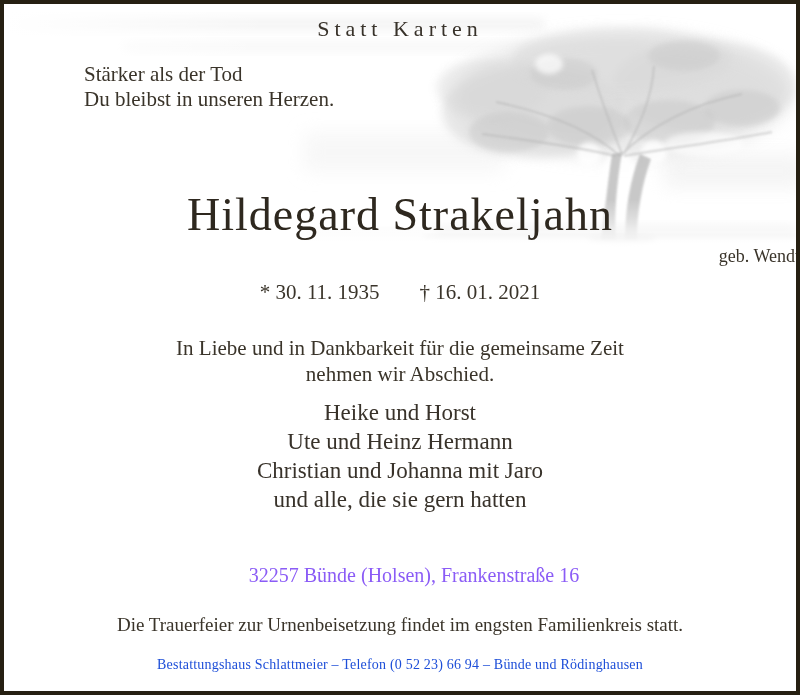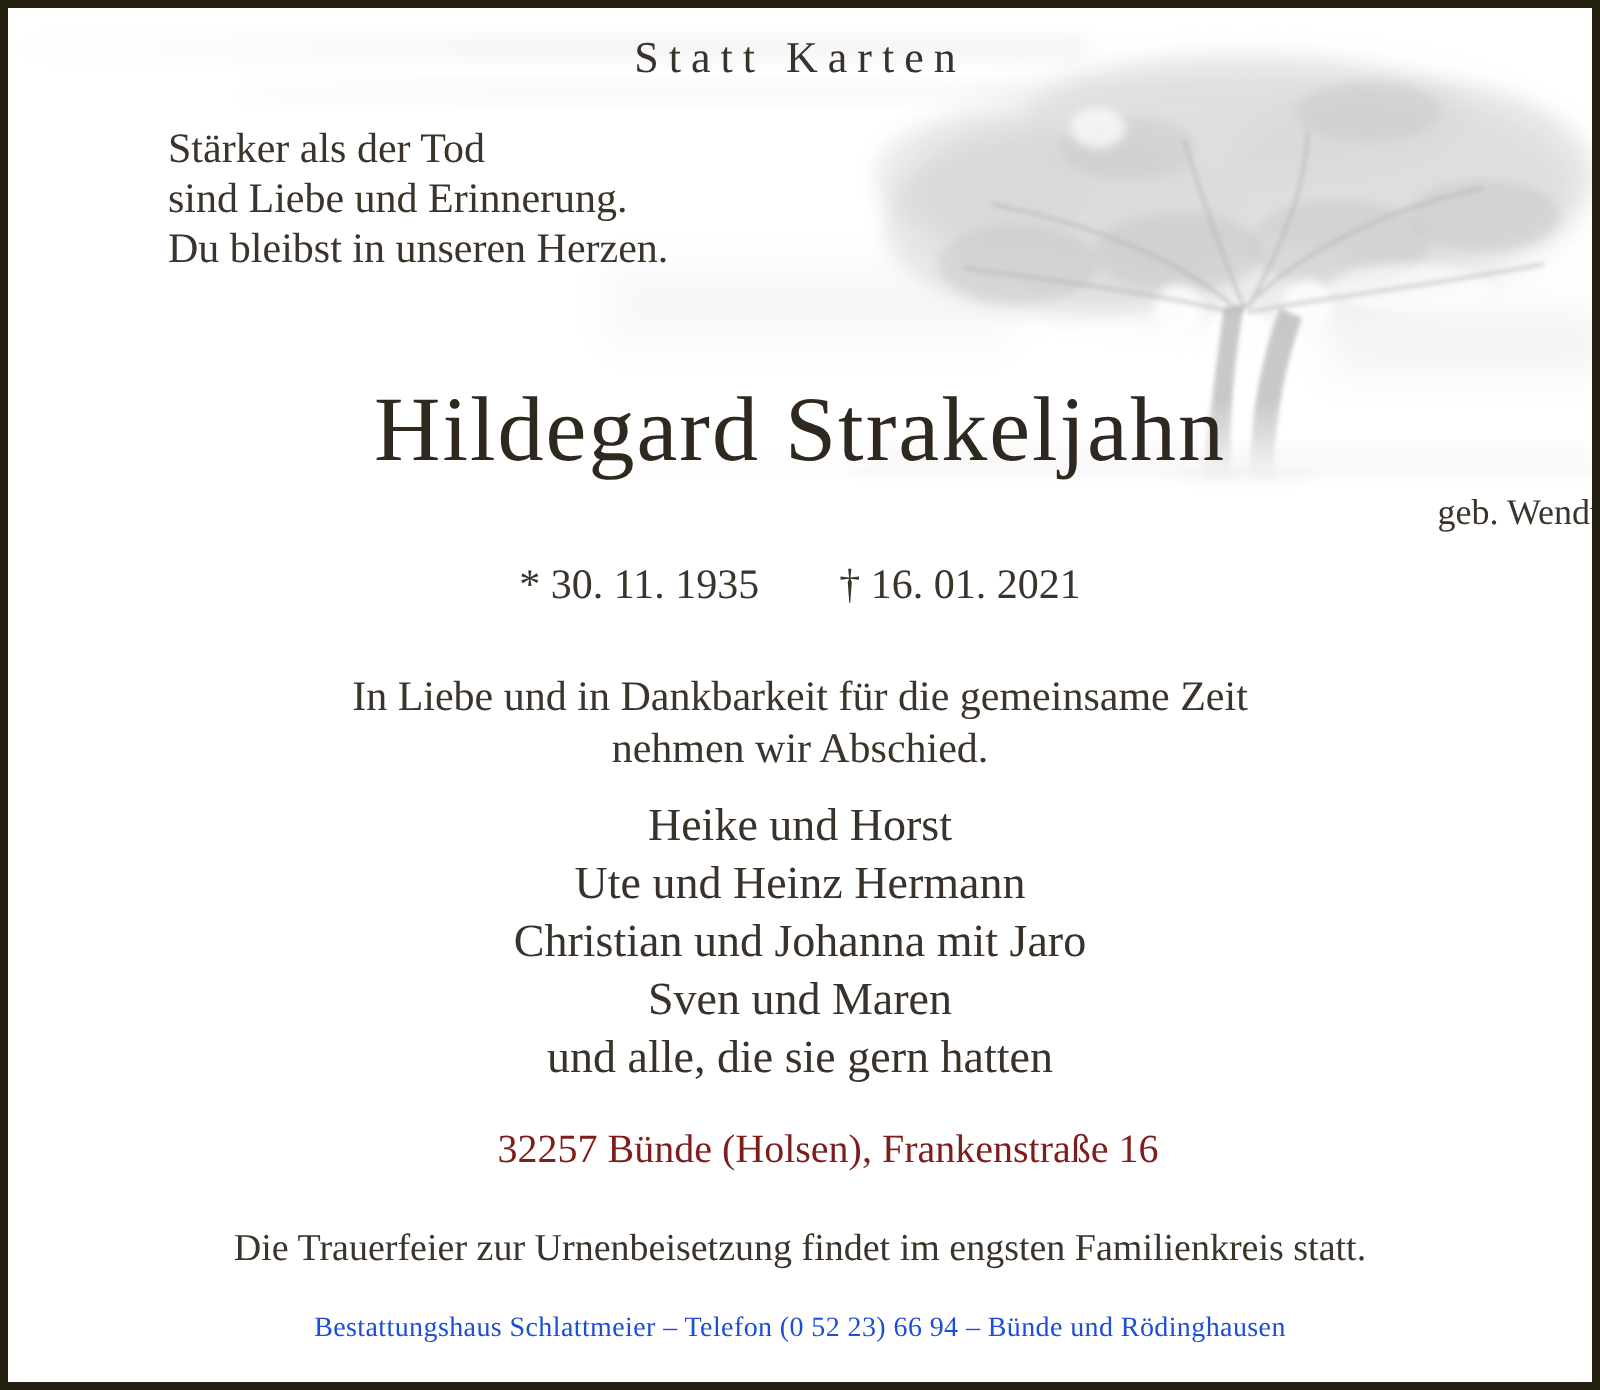--- a/index.html
+++ b/index.html
@@ -43,21 +43,21 @@
     top:280px;display:flex;justify-content:center;gap:40px;
     font-size:21px;color:#3a342a;
   }
   .farewell{
     top:335px;font-size:21px;line-height:26px;color:#3a342a;
   }
   .mourners{
     top:398px;font-size:23px;line-height:29px;color:#38322a;
   }
   .address{
-    top:564px;font-size:20px;color:#7f1d1d;padding-left:28px;
+    top:564px;font-size:20px;color:#8b5cf6;padding-left:28px;
   }
   .service{
     top:614px;font-size:19px;color:#3a342a;
   }
   .funeral-home{
     top:657px;font-size:14px;color:#1d4ed8;letter-spacing:0.2px;
   }
 </style>
 </head>
 <body>
@@ -123,21 +123,20 @@
     <rect x="420" y="231" width="372" height="3" fill="#bdbdbd" opacity="0.5" filter="url(#b3)"></rect>
     <rect x="300" y="226" width="130" height="7" fill="#e2e2e2" opacity="0.4" filter="url(#b6)"></rect>
   </svg>
   <div class="photo-fade"></div>
 </div>
 
 <div class="abs center header-line">Statt Karten</div>
 
 <div class="abs verse">
   <div>Stärker als der Tod</div>
-  <div>sind Liebe und Erinnerung.</div>
   <div>Du bleibst in unseren Herzen.</div>
 </div>
 
 <h1 class="abs center name">Hildegard Strakeljahn</h1>
 
 <div class="abs center maiden">geb. Wendt</div>
 
 <div class="abs dates">
   <span>* 30. 11. 1935</span>
   <span>† 16. 01. 2021</span>
@@ -145,21 +144,20 @@
 
 <div class="abs center farewell">
   <div>In Liebe und in Dankbarkeit für die gemeinsame Zeit</div>
   <div>nehmen wir Abschied.</div>
 </div>
 
 <div class="abs center mourners">
   <div>Heike und Horst</div>
   <div>Ute und Heinz Hermann</div>
   <div>Christian und Johanna mit Jaro</div>
-  <div>Sven und Maren</div>
   <div>und alle, die sie gern hatten</div>
 </div>
 
 <div class="abs center address">32257 Bünde (Holsen), Frankenstraße 16</div>
 
 <div class="abs center service">Die Trauerfeier zur Urnenbeisetzung findet im engsten Familienkreis statt.</div>
 
 <div class="abs center funeral-home">Bestattungshaus Schlattmeier – Telefon (0 52 23) 66 94 – Bünde und Rödinghausen</div>
 
 </body></html>

